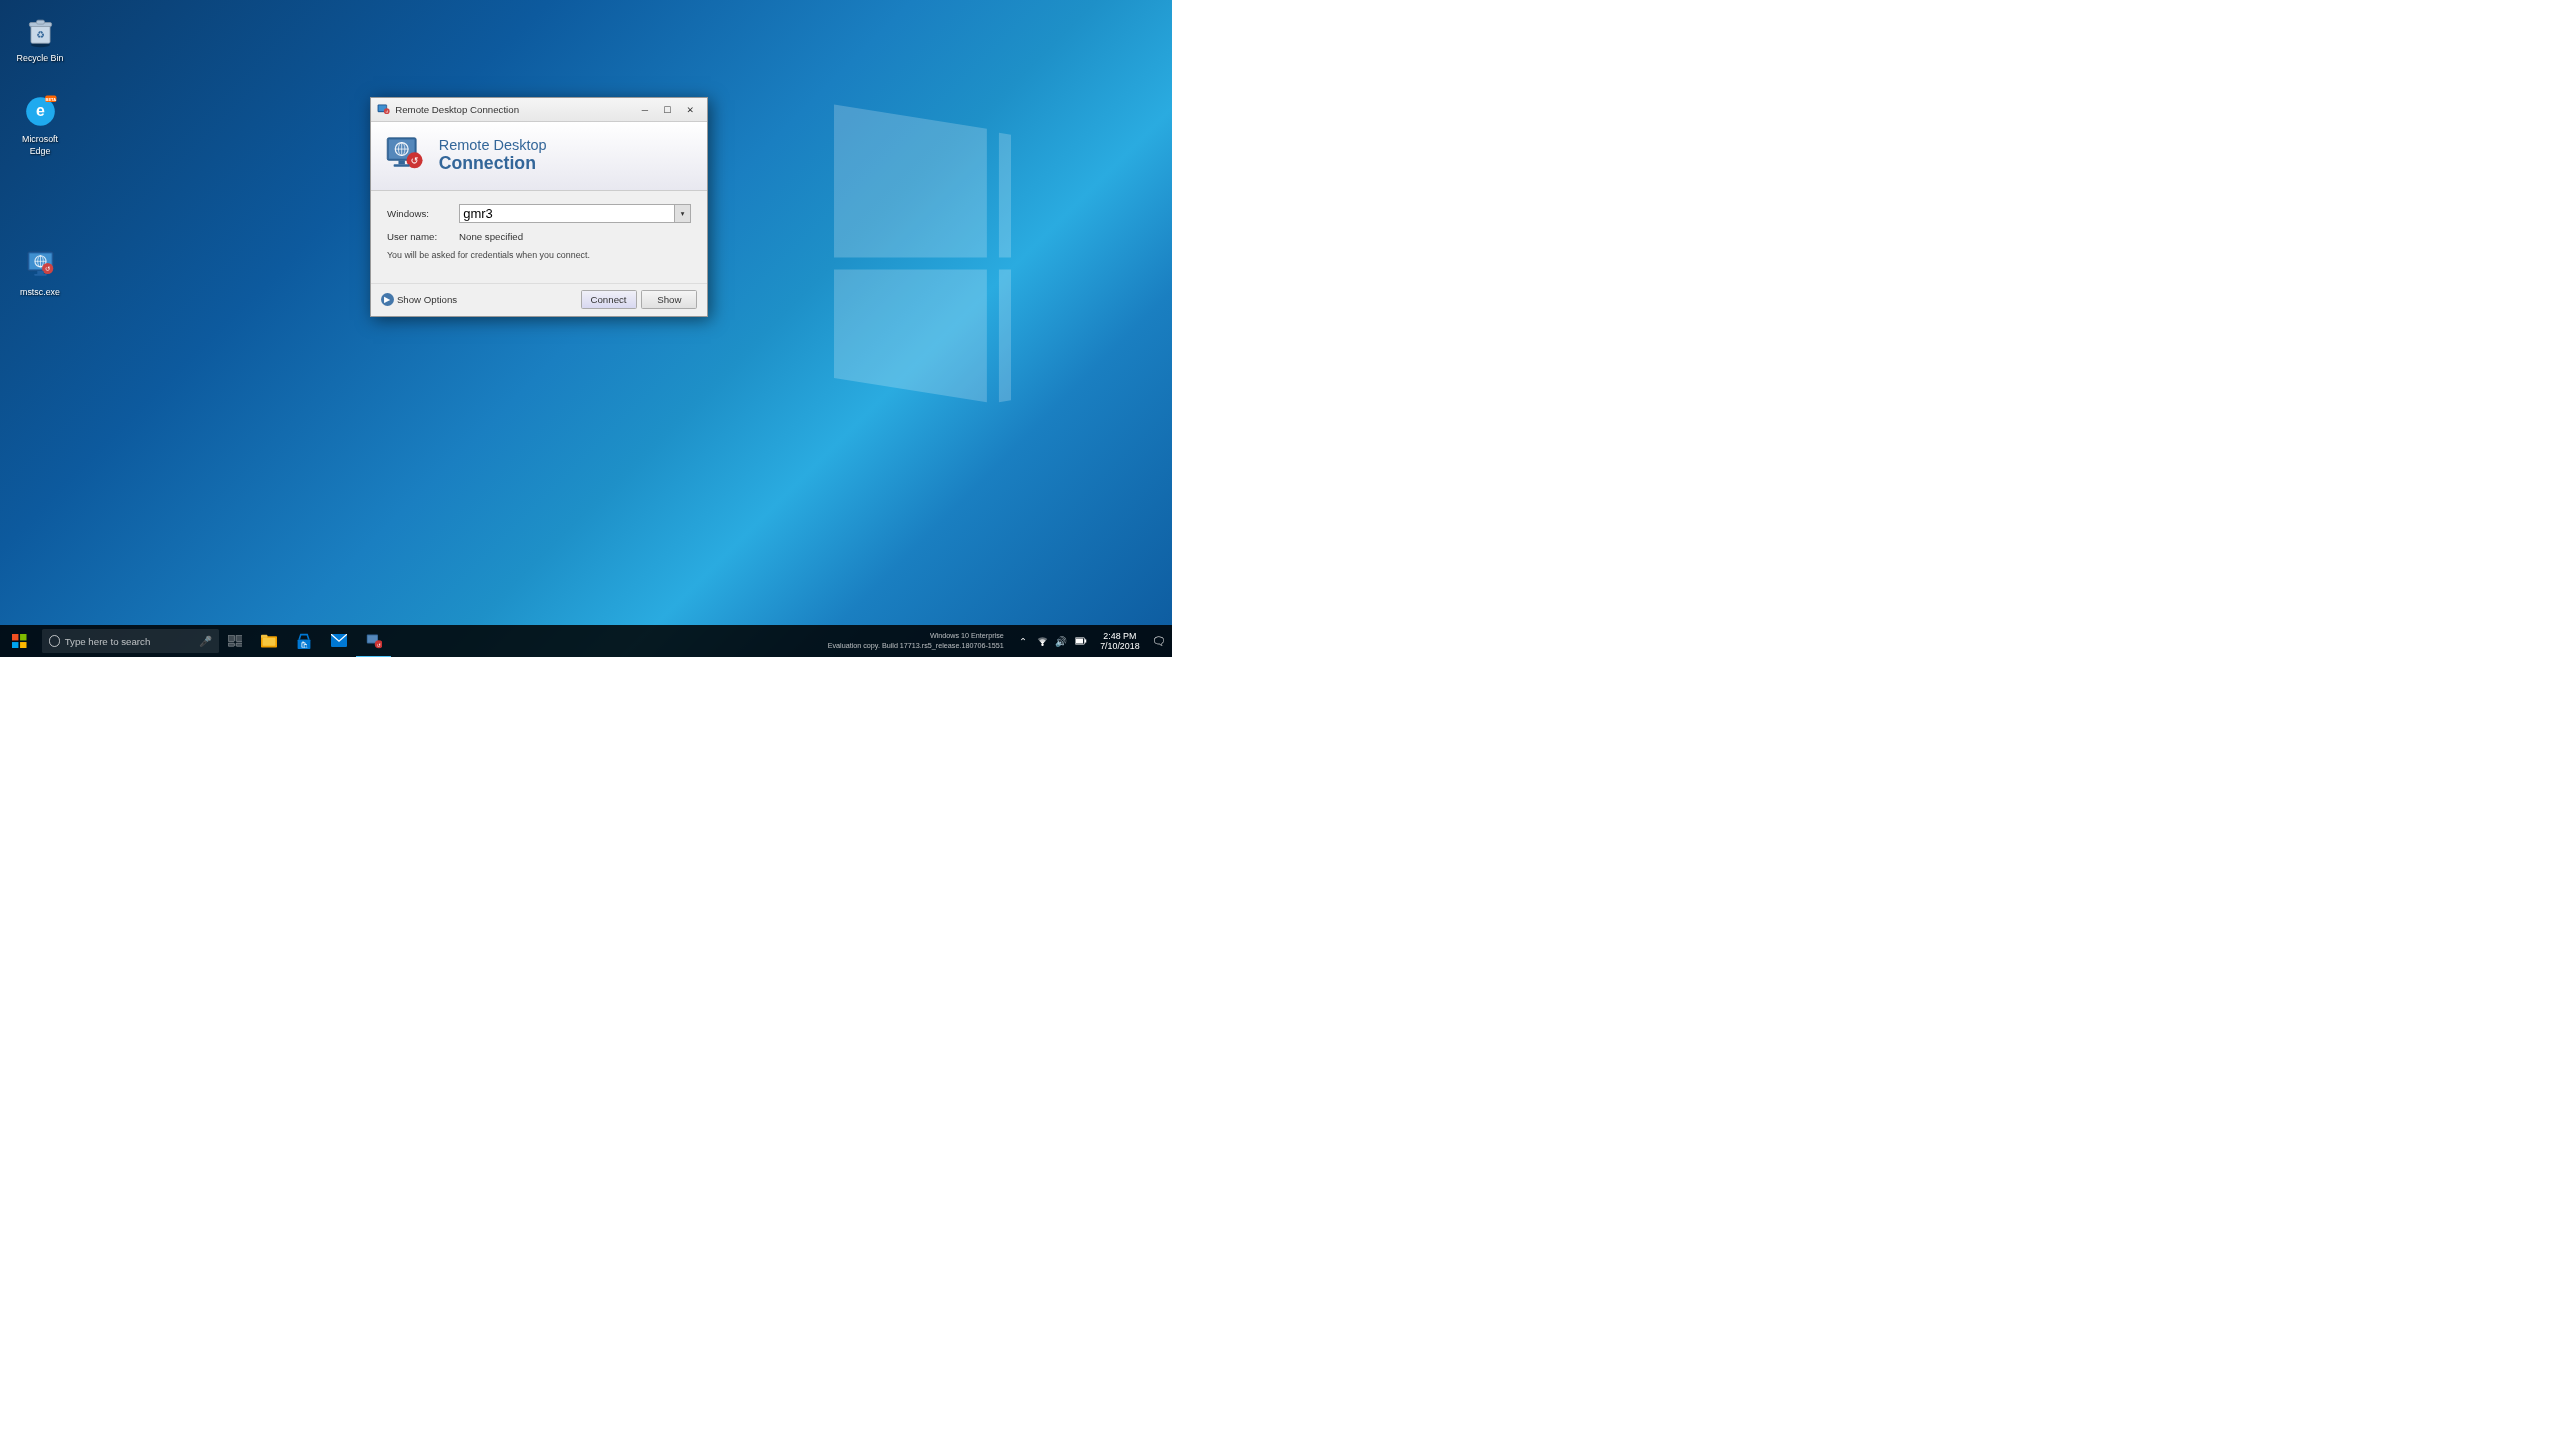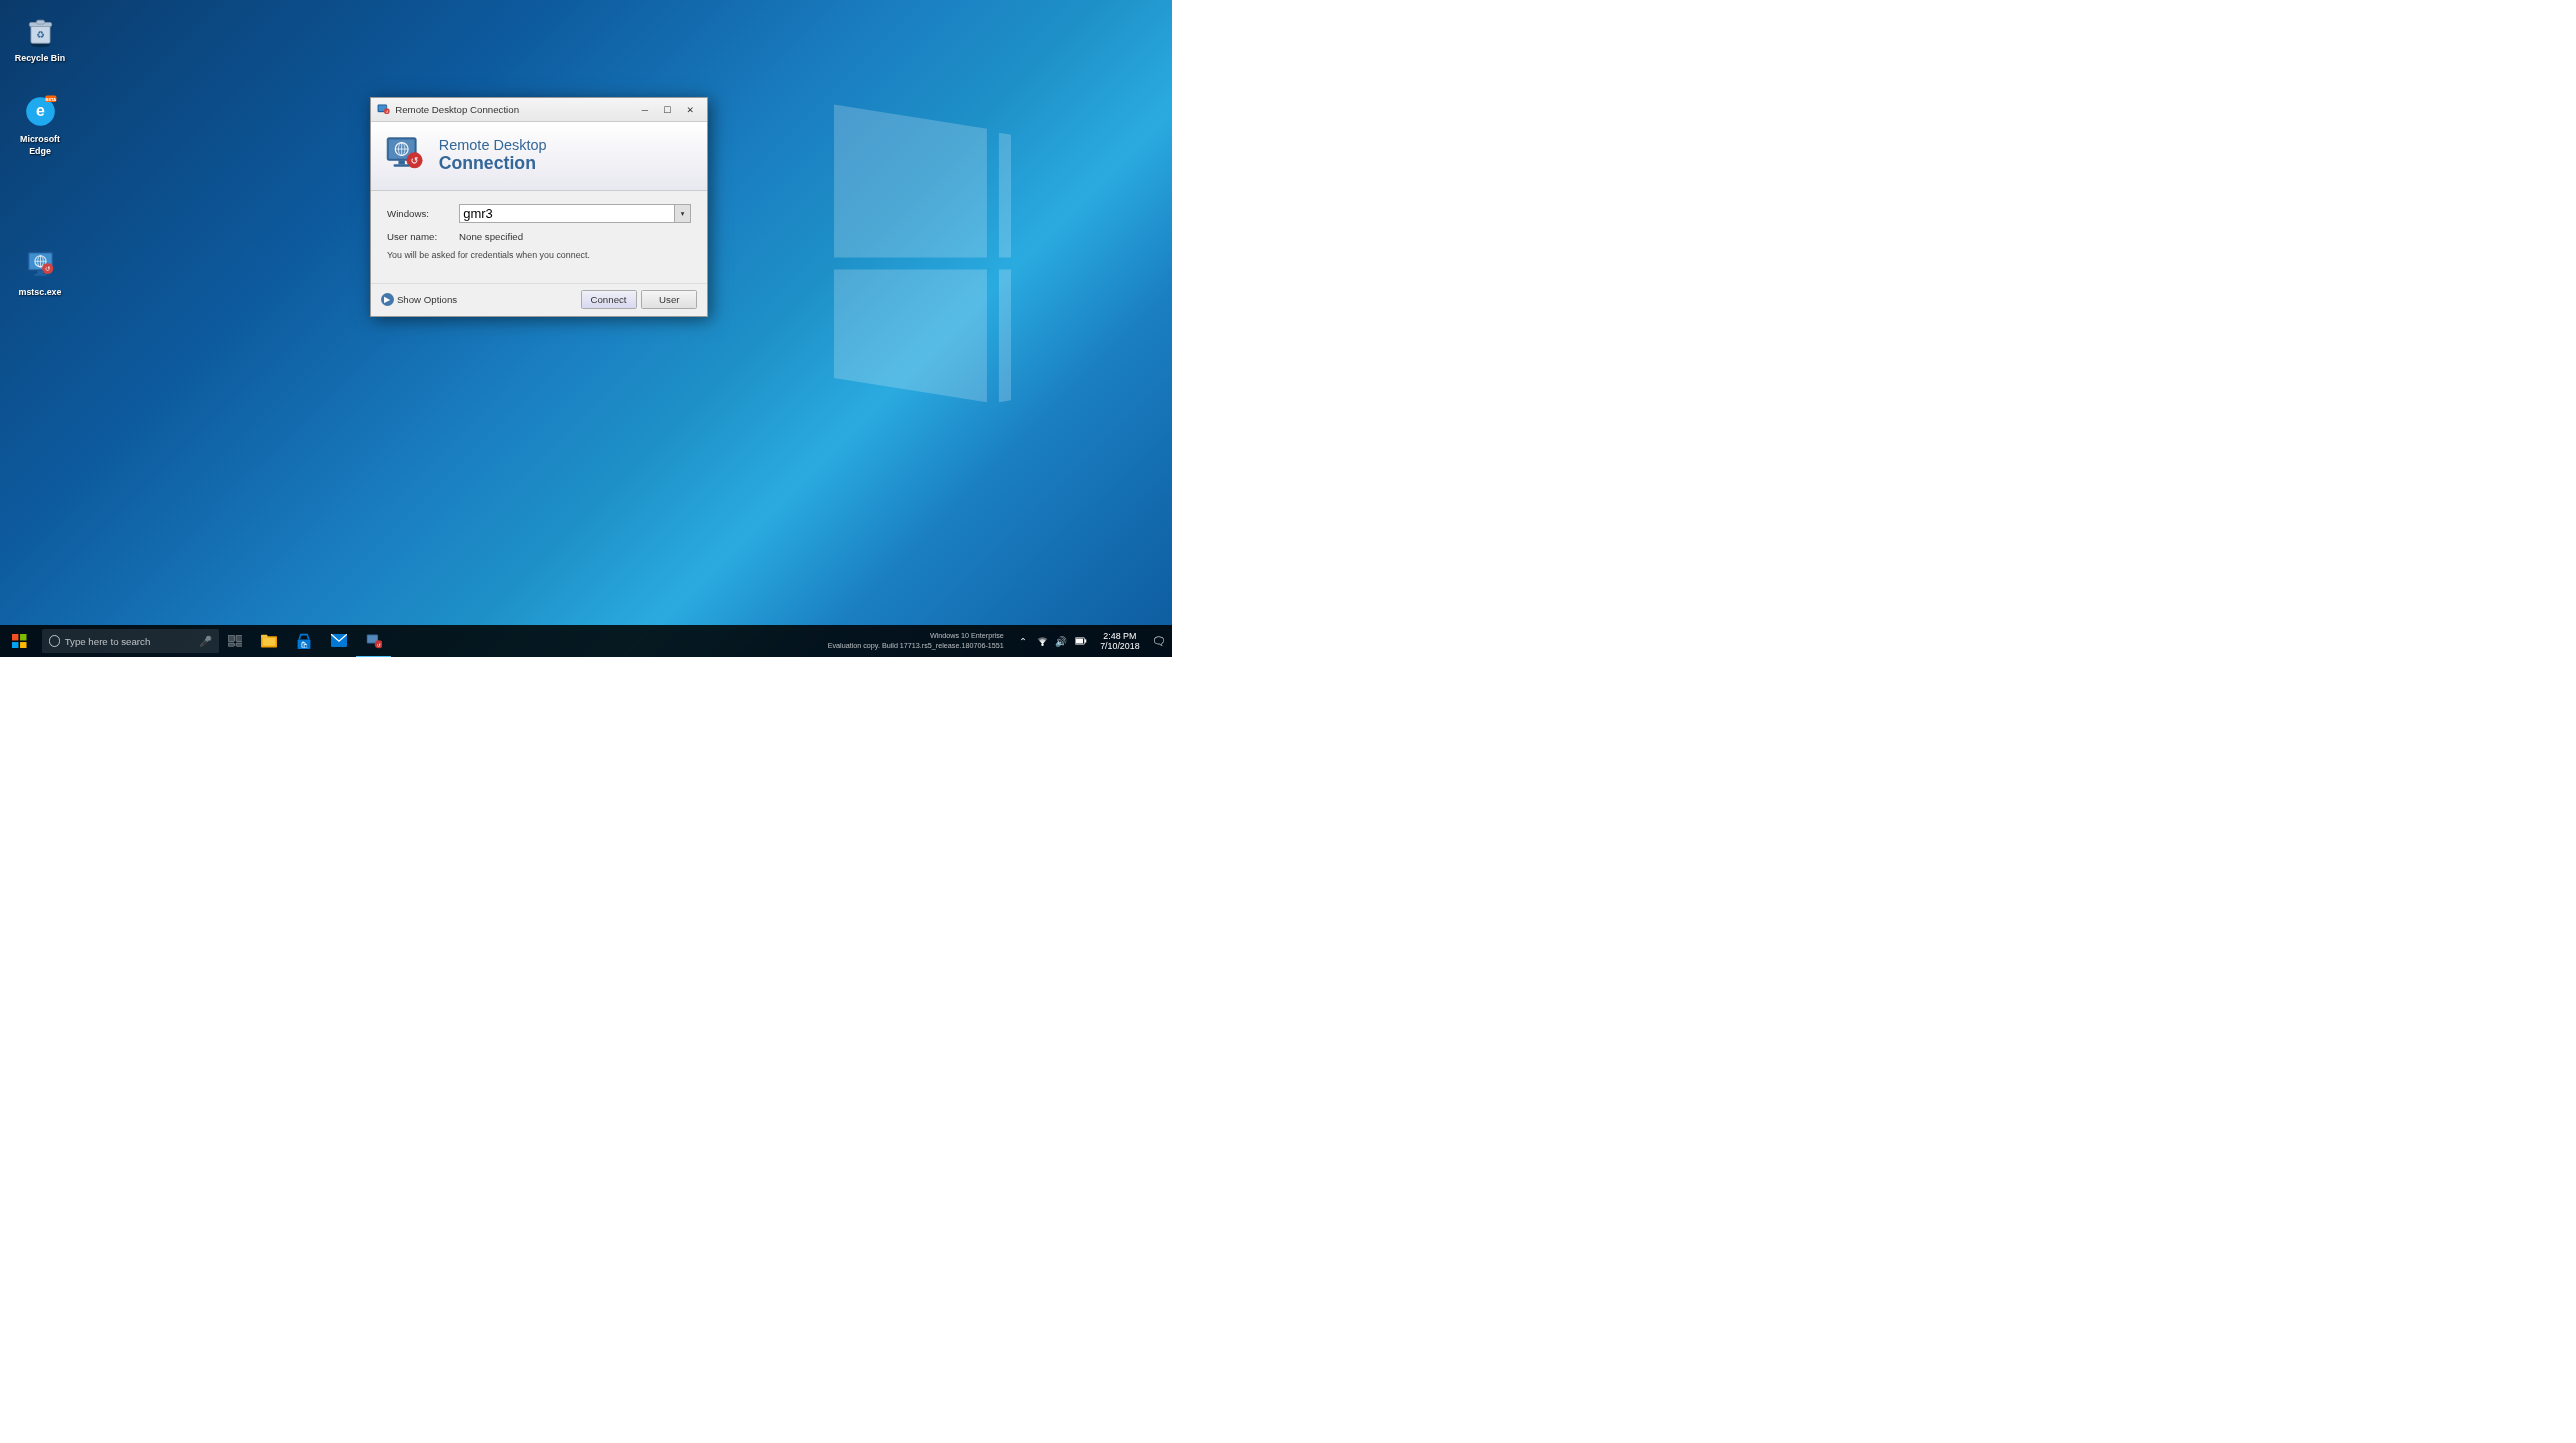--- a/index.html
+++ b/index.html
@@ -54,21 +54,20 @@
       justify-content: center;
       margin-bottom: 3.2px;
     }
 
     .desktop-icon .icon-label {
       color: white;
       font-size: 8.9px;
       text-align: center;
       text-shadow: 0.8px 0.8px 1.6px rgba(0,0,0,0.8);
       line-height: 1.3;
-      font-weight: bold;
     }
 
     
     #recycle-bin {
       top: 8px;
       left: 8px;
     }
 
     
     #edge-icon {
@@ -545,21 +544,21 @@
       <div class="info-text">You will be asked for credentials when you connect.</div>
     </div>
 
     <div id="dialog-footer">
       <div class="show-options-btn">
         <div class="show-options-icon">▶</div>
         <span>Show Options</span>
       </div>
       <div class="footer-buttons">
         <button class="dialog-btn primary">Connect</button>
-        <button class="dialog-btn">User</button>
+        <button class="dialog-btn">Show</button>
       </div>
     </div>
   </div>
 
   <div id="taskbar">
 
     <div id="start-button">
       <svg width="14.5" height="14.5" viewBox="0 0 18 18" xmlns="http://www.w3.org/2000/svg">
         <rect x="0" y="0" width="8" height="8" fill="#f25022"></rect>
         <rect x="10" y="0" width="8" height="8" fill="#7fba00"></rect>

